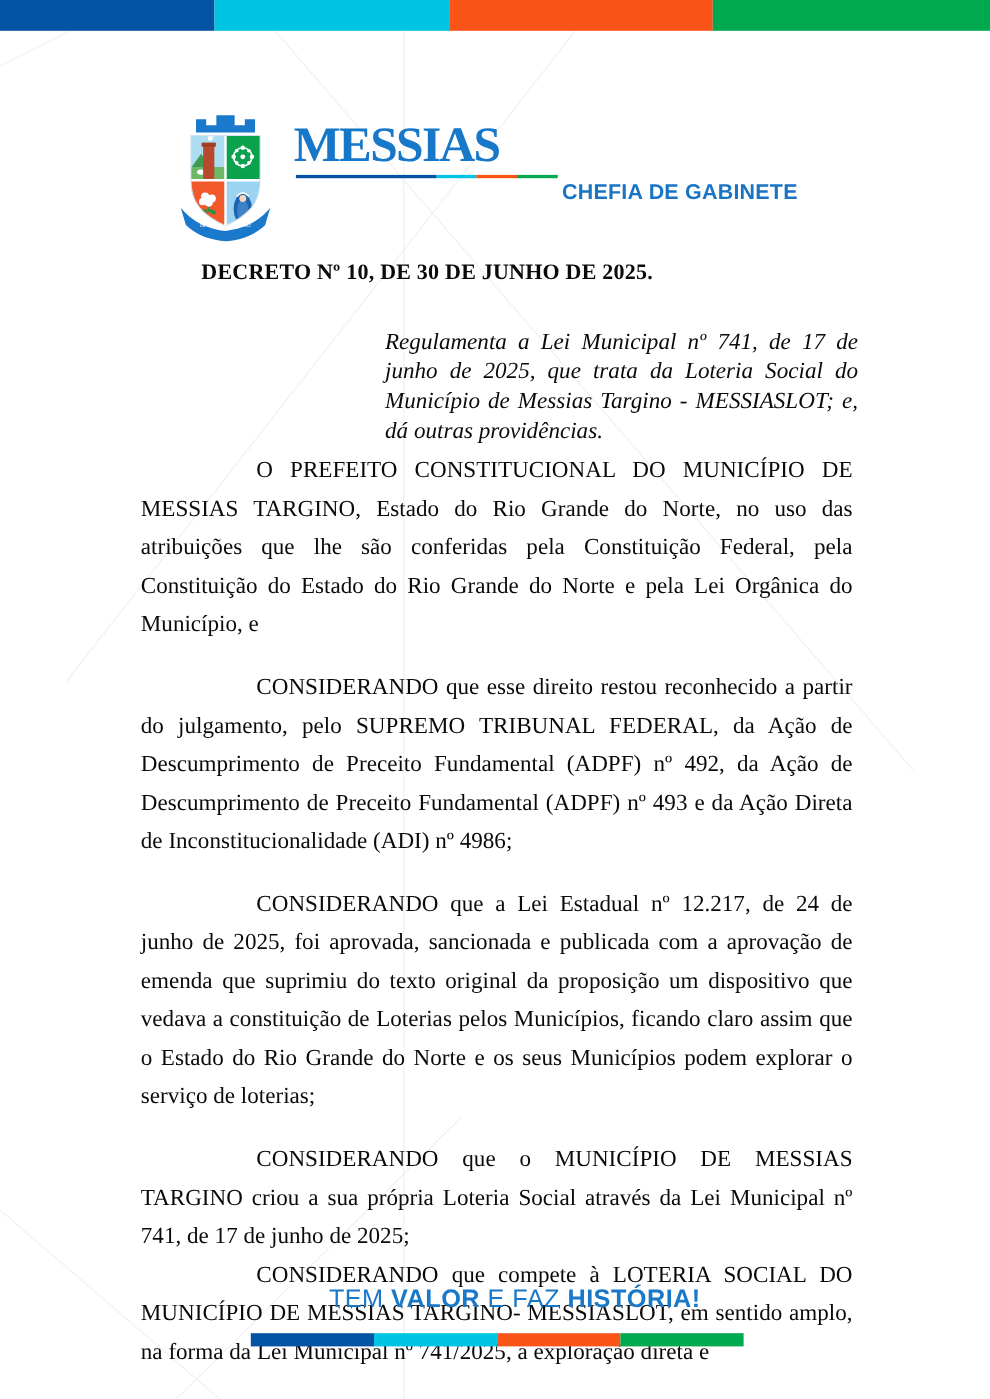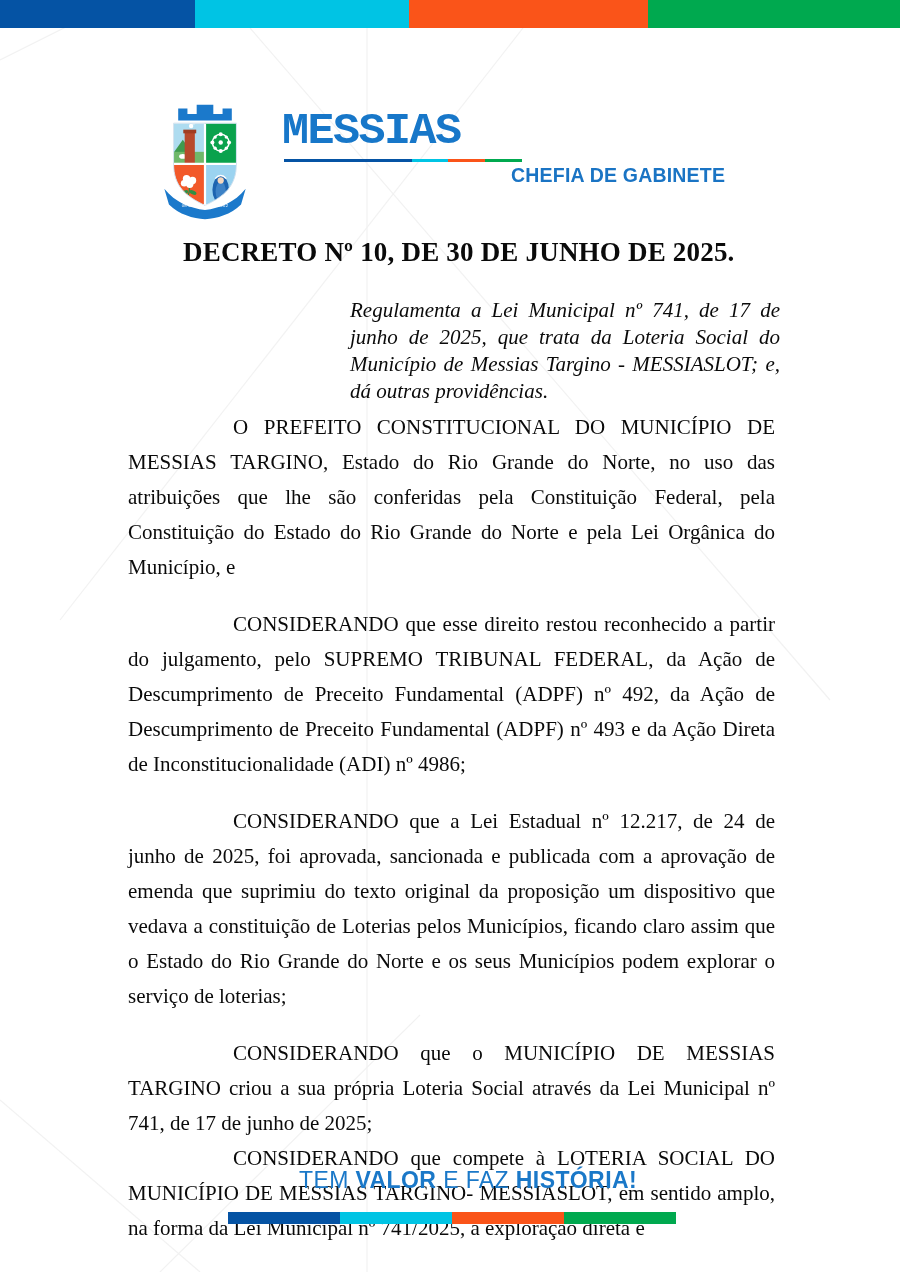--- a/index.html
+++ b/index.html
@@ -14,34 +14,34 @@
 
   
   .topbar { position:absolute; top:0; left:0; width:900px; height:28px; display:flex; }
   .topbar > div { height:100%; }
   .topbar .s1 { width:195px; } .topbar .s2 { width:214px; }
   .topbar .s3 { width:239px; } .topbar .s4 { width:252px; }
 
   
   .header { position:absolute; top:101px; left:158px; display:flex; align-items:flex-start; }
   .crest { width:94px; height:122px; flex:0 0 auto; }
-  .logo-text { margin-left:30px; padding-top:10px; font-family:Liberation Mono, monospace; }
+  .logo-text { margin-left:15px; padding-top:10px; font-family:Liberation Serif, serif; }
   .logo-name { font-weight:bold; font-size:45px; line-height:41px; letter-spacing:-1.5px; color:#1777c9; }
   .logo-rule { display:flex; height:3px; width:238px; margin:7px 0 5px 2px; }
   .logo-rule > div { height:100%; }
   .lr1 { width:128px; } .lr2 { width:36px; } .lr3 { width:37px; } .lr4 { width:37px; }
   .logo-sub { font-size:25px; font-weight:400; color:#a6a8ab; letter-spacing:8.5px; margin-left:3px; }
   .dept {
     position:absolute; top:164px; left:511px; width:260px;
     font-family:"Liberation Sans", sans-serif; font-weight:bold;
     font-size:19.5px; color:#1a74c4; letter-spacing:0.2px; white-space:nowrap;
   }
 
   
-  .doc-title { position:absolute; top:237px; left:183px; font-size:27px; font-weight:bold; letter-spacing:0.2px; }
+  .doc-title { position:absolute; top:237px; left:183px; font-size:20px; font-weight:bold; letter-spacing:0.2px; }
   .ementa {
     position:absolute; top:297px; left:350px; width:430px;
     font-style:italic; font-size:21px; line-height:27px; text-align:justify;
   }
   .bodytext { position:absolute; top:410px; left:128px; width:647px; font-size:21px; line-height:35px; }
   .para { text-align:justify; text-indent:105px; margin-bottom:22px; }
   .para.tight { margin-bottom:0; }
 
   
   .slogan {

